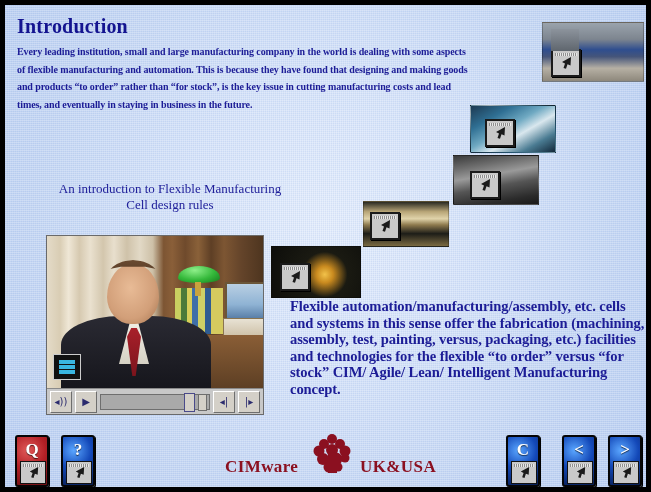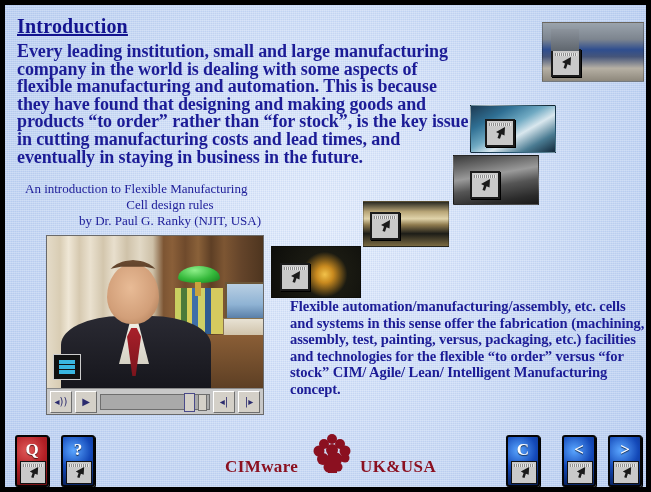--- a/index.html
+++ b/index.html
@@ -22,35 +22,34 @@
       repeating-linear-gradient(90deg, rgba(140,170,225,.22) 0 1px, rgba(255,255,255,0) 1px 2px);
     opacity:.75;
   }
 
   .txt{color:#1c1c96;}
 
   #title{
     position:absolute;left:12px;top:10px;
     font-size:20px;font-weight:bold;color:#141490;
     letter-spacing:.2px;
-    text-decoration:underline;
   }
 
   #body-para{
     position:absolute;left:12px;top:38px;width:452px;
-    font-size:18px;line-height:17.6px;font-weight:bold;color:#1c1c96;
+    font-size:10px;line-height:17.6px;font-weight:bold;color:#1c1c96;
     letter-spacing:-0.1px;
   }
 
   #subtitle{
     position:absolute;left:20px;top:176px;width:290px;
     font-size:13px;line-height:16px;color:#20209a;
     text-align:center;
   }
-  #subtitle .l1{display:block;text-align:left;font-family:Liberation Serif, serif;}
+  #subtitle .l1{display:block;text-align:center;font-family:Liberation Serif, serif;}
   #subtitle .l2{display:block;text-align:center;}
   #subtitle .l3{display:block;text-align:center;}
 
   #right-para{
     position:absolute;left:285px;top:293px;width:358px;
     font-size:14.6px;line-height:16.6px;font-weight:bold;color:#1c1c96;
     letter-spacing:-0.1px;
   }
 
   
@@ -239,21 +238,20 @@
 <div id="slide">
   <div id="dither"></div>
 
   <div id="title" class="txt">Introduction</div>
 
   <div id="body-para" class="txt">Every leading institution, small and large manufacturing company in the world is dealing with some aspects of flexible manufacturing and automation. This is because they have found that designing and making goods and products “to order” rather than “for stock”, is the key issue in cutting manufacturing costs and lead times, and eventually in staying in business in the future.</div>
 
   <div id="subtitle">
     <span class="l1">An introduction  to Flexible Manufacturing</span>
     <span class="l2">Cell design rules</span>
-    <span class="l3">by Dr. Paul G. Ranky (NJIT, USA)</span>
   </div>
 
   <div id="right-para" class="txt">Flexible automation/manufacturing/assembly, etc. cells and systems in this sense offer the fabrication (machining, assembly, test, painting, versus, packaging, etc.) facilities and technologies for the flexible “to order” versus “for stock” CIM/ Agile/ Lean/ Intelligent Manufacturing concept.</div>
 
   <div id="video">
     <div id="video-frame">
       <div id="books"></div>
       <div id="framed-pic"></div>
       <div id="shelf-box"></div>
       <div id="lamp-shade"></div>

